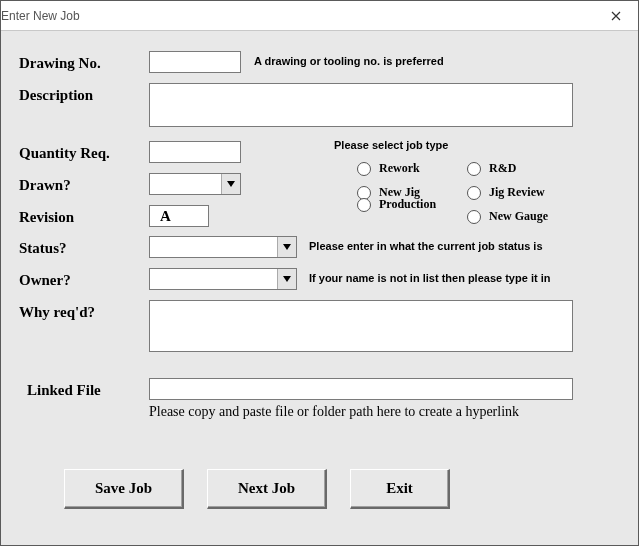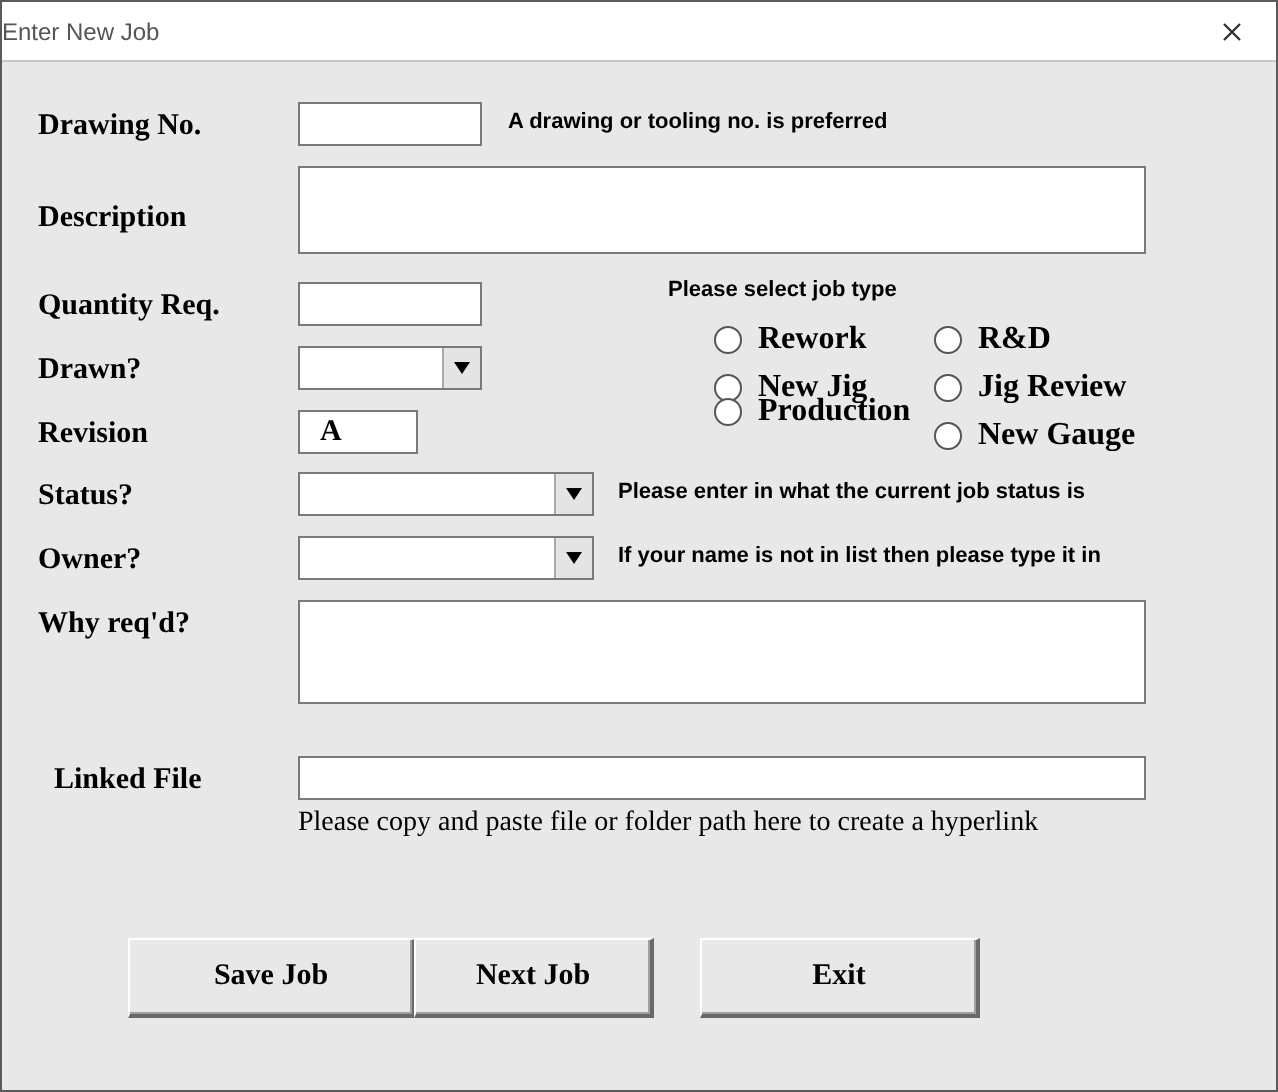--- a/index.html
+++ b/index.html
@@ -114,21 +114,21 @@
     width: 12px; height: 12px;
     border: 1px solid #555;
     border-radius: 50%;
     background: #fff;
     margin-right: 8px;
     flex-shrink: 0;
   }
   .radio-label {
     font-family: "Times New Roman", Times, serif;
     font-weight: bold;
-    font-size: 16px;
+    font-size: 12px;
   }
   .btn {
     position: absolute;
     height: 40px;
     background: #e8e8e8;
     border-top: 1px solid #fff;
     border-left: 1px solid #fff;
     border-right: 2px solid #696969;
     border-bottom: 2px solid #696969;
     box-shadow: inset -1px -1px 0 #a0a0a0;
@@ -156,21 +156,21 @@
       </span>
     </div>
   </div>
 
   <div class="client">
 
     <div class="label" style="left:10px; top:18px;">Drawing No.</div>
     <input class="textbox" style="left: 140px; top: 14px; width: 92px; height: 22px;" value="">
     <div class="hint" style="left:245px; top:18px;">A drawing or tooling no. is preferred</div>
 
-    <div class="label" style="left:10px; top:64px;">Description</div>
+    <div class="label" style="left:10px; top:50px;">Description</div>
     <textarea class="textbox textarea" style="left: 140px; top: 46px; width: 424px; height: 44px;"></textarea>
 
     <div class="label" style="left:10px; top:108px;">Quantity Req.</div>
     <input class="textbox" style="left: 140px; top: 104px; width: 92px; height: 22px;" value="">
 
     <div class="label" style="left:10px; top:140px;">Drawn?</div>
     <div class="combo" style="left:140px; top:136px; width:92px; height:22px;">
       <div class="combo-text"></div>
       <div class="combo-btn">
           <svg viewBox="0 0 8 6">
@@ -231,18 +231,18 @@
     </div>
     <div class="hint" style="left:300px; top:235px;">If your name is not in list then please type it in</div>
 
     <div class="label" style="left:10px; top:267px;">Why req'd?</div>
     <textarea class="textbox textarea" style="left: 140px; top: 263px; width: 424px; height: 52px;"></textarea>
 
     <div class="label" style="left:18px; top:345px;">Linked File</div>
     <input class="textbox" style="left: 140px; top: 341px; width: 424px; height: 22px;" value="">
     <div class="sub" style="left:140px; top:367px; width:424px;">Please copy and paste file or folder path here to create a hyperlink</div>
 
-    <div class="btn" style="left:55px;  top:432px; width:144px;">Save Job</div>
+    <div class="btn" style="left:55px;  top:432px; width:120px;">Save Job</div>
     <div class="btn" style="left:198px; top:432px; width:120px;">Next Job</div>
-    <div class="btn" style="left:341px; top:432px; width:140px;">Exit</div>
+    <div class="btn" style="left:341px; top:432px; width:100px;">Exit</div>
 
   </div>
 </div>
 
 </body></html>

